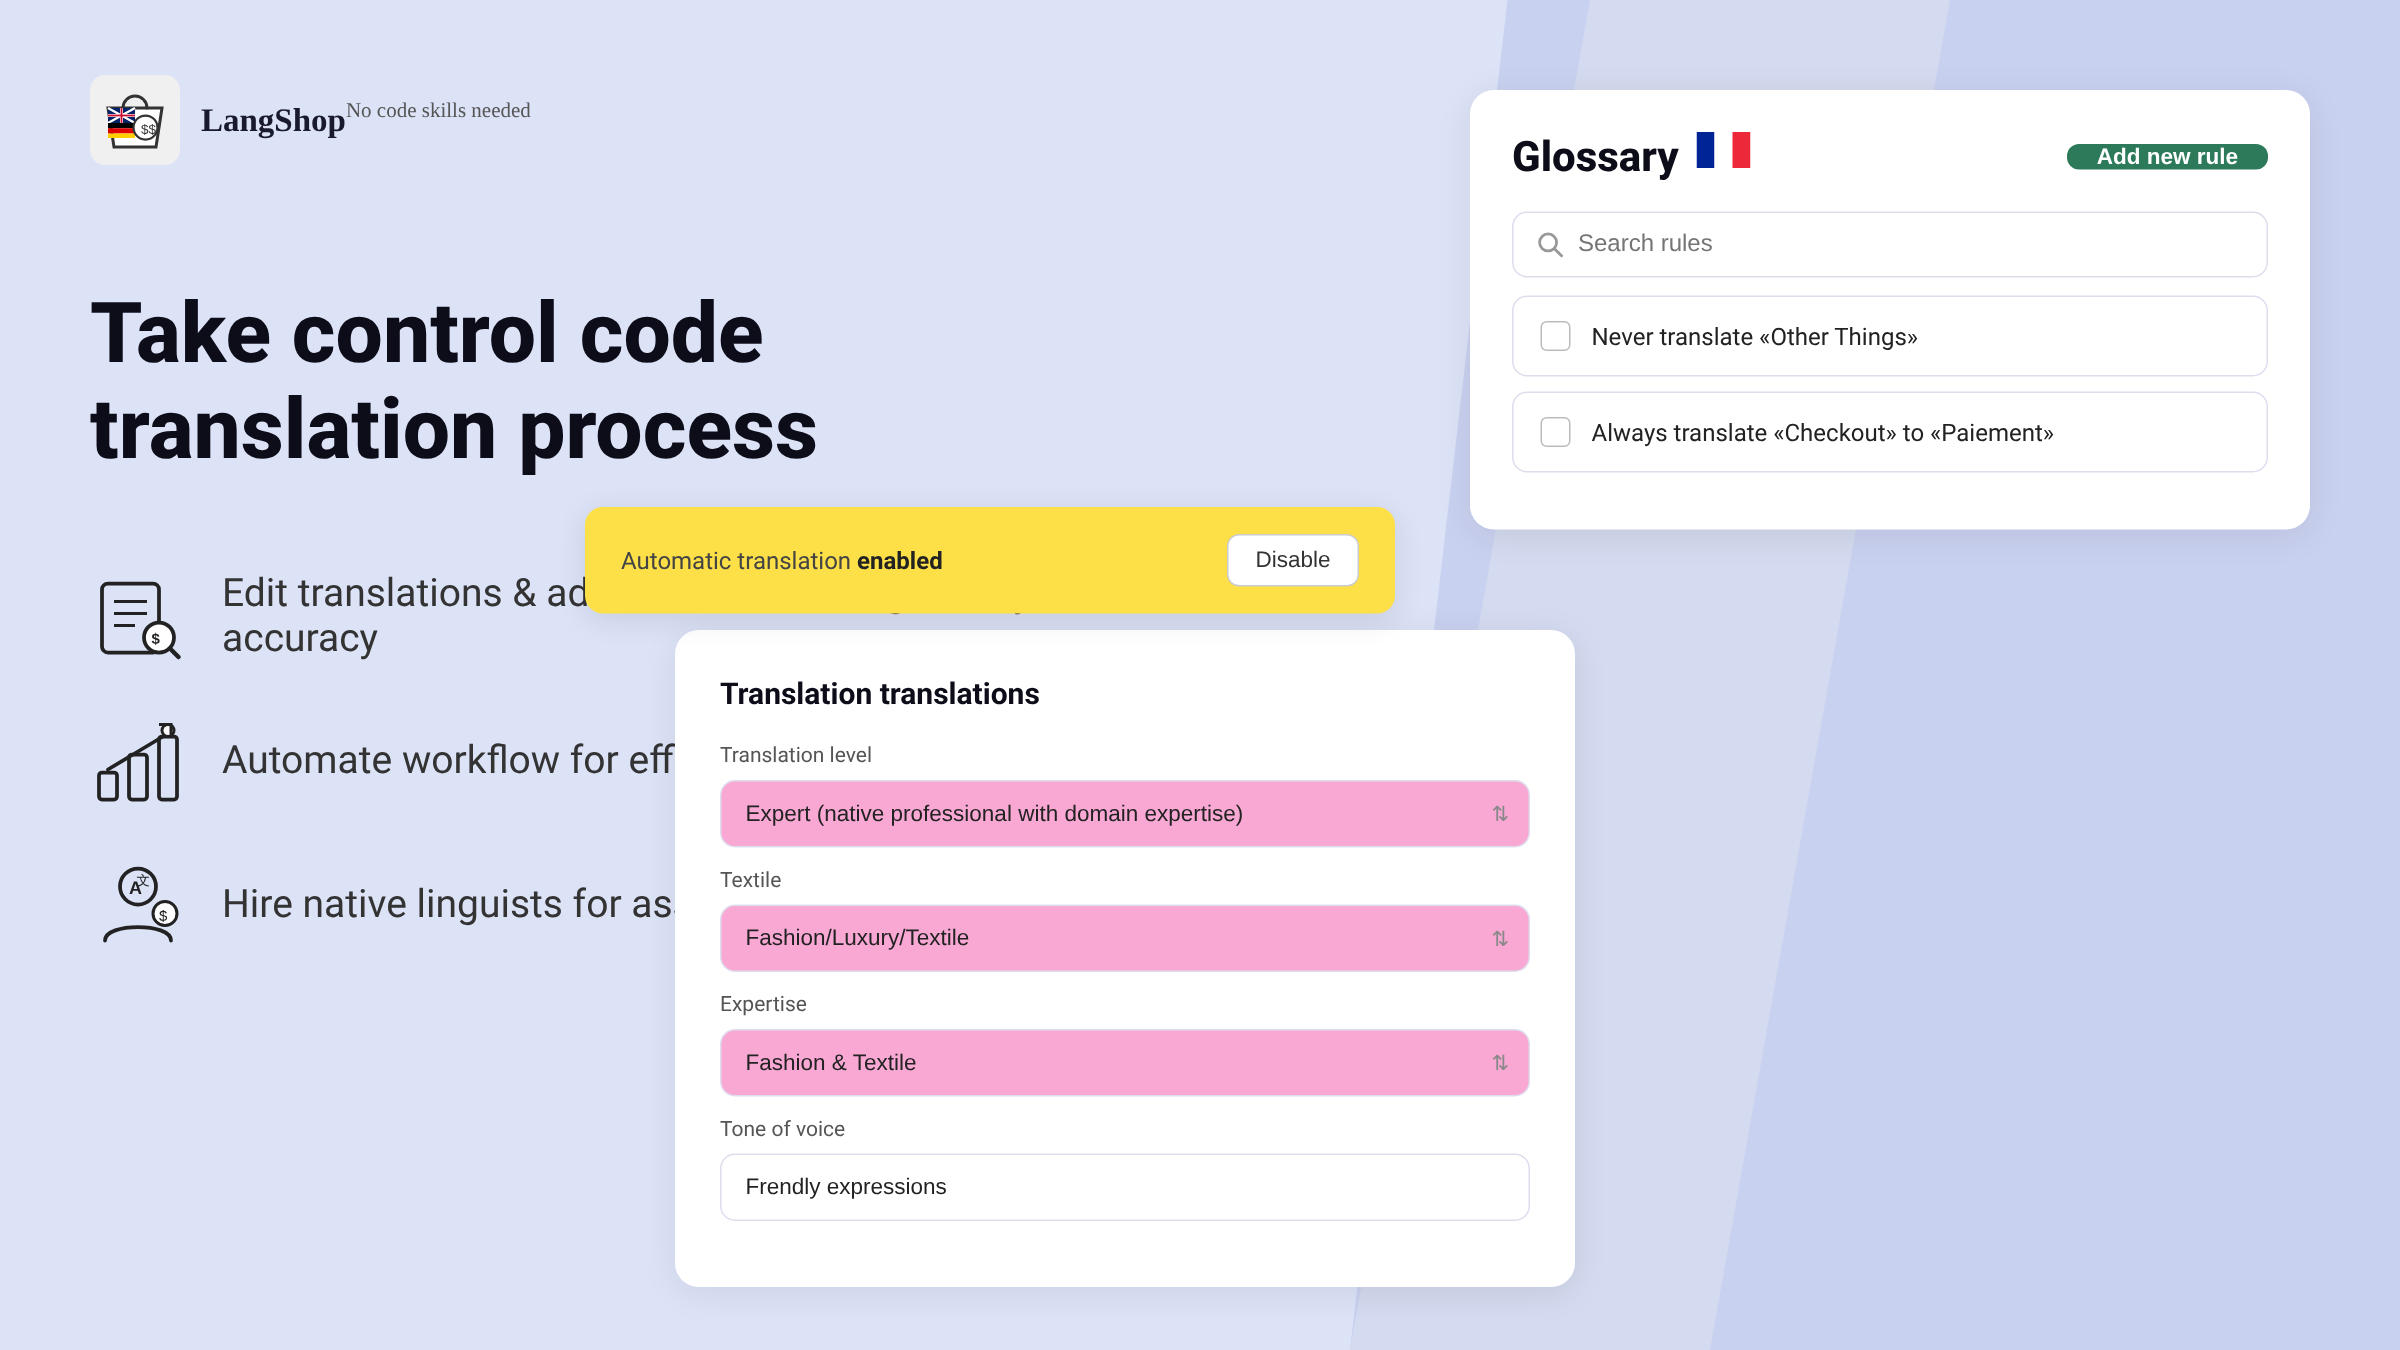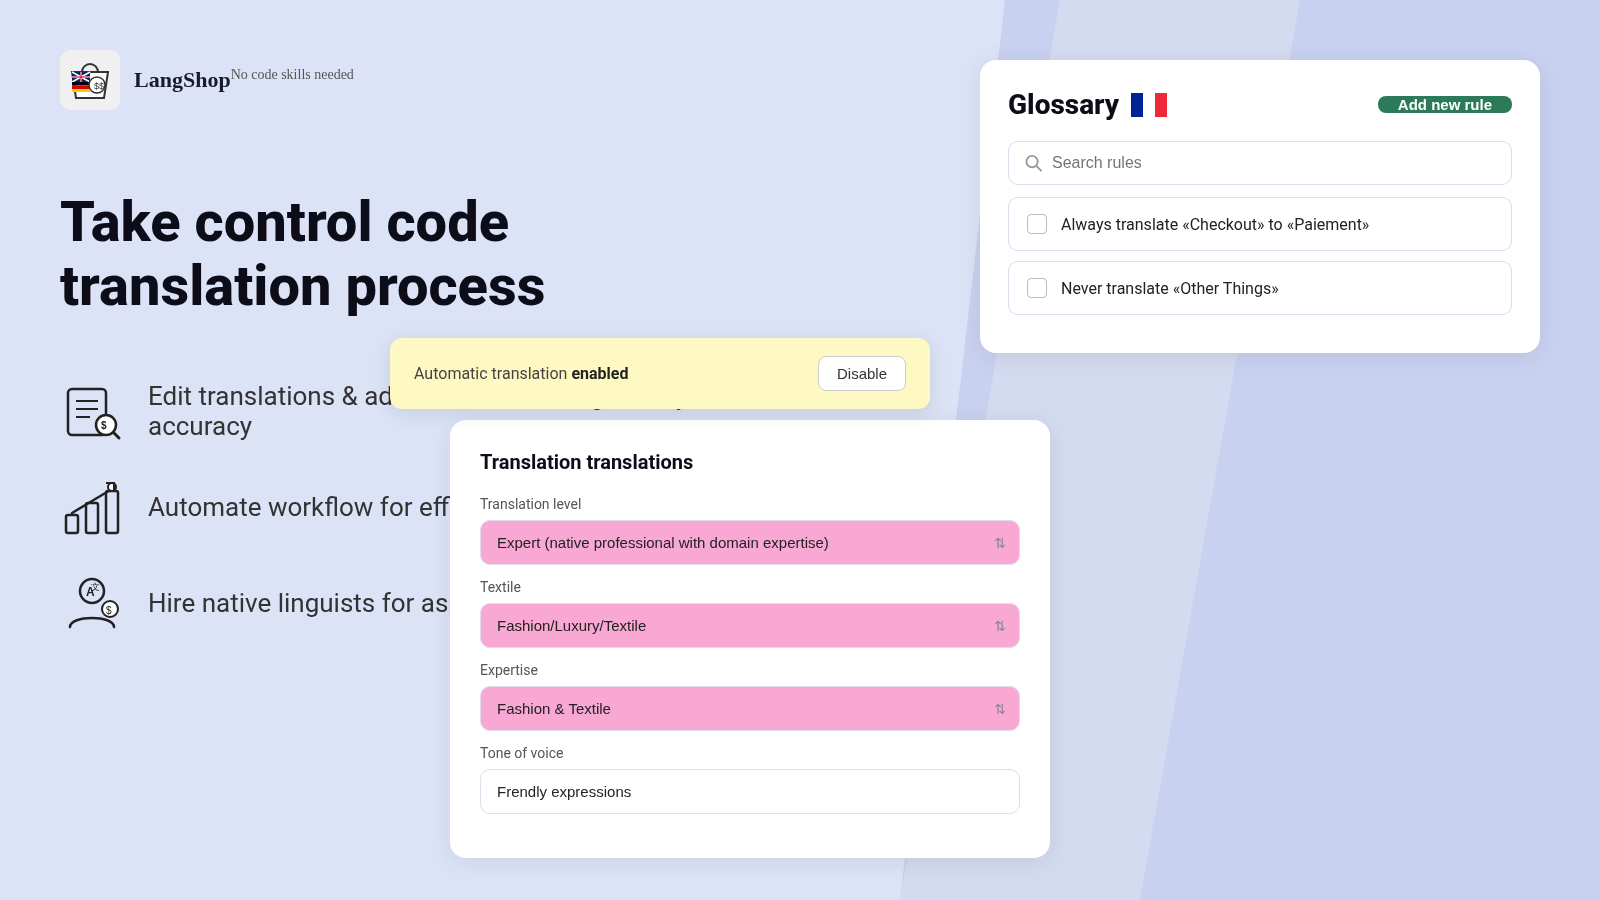--- a/index.html
+++ b/index.html
@@ -116,21 +116,20 @@
 
     .glossary-header {
       display: flex;
       align-items: center;
       justify-content: space-between;
       margin-bottom: 20px;
     }
 
     .glossary-title-area {
       display: flex;
-      align-items: center;
       gap: 12px;
     }
 
     .glossary-title {
       font-size: 28px;
       font-weight: 800;
       color: #0d0d1a;
     }
 
     .flag-icons {
@@ -191,21 +190,21 @@
       font-size: 16px;
       color: #222;
     }
 
     
     .auto-translation-bar {
       position: absolute;
       left: 390px;
       top: 338px;
       width: 540px;
-      background: #fef9c3;
+      background: #fde047;
       border-radius: 12px;
       padding: 18px 24px;
       box-shadow: 0 4px 20px rgba(0,0,0,0.1);
       display: flex;
       align-items: center;
       justify-content: space-between;
       z-index: 3;
     }
 
     .auto-translation-text {
@@ -409,26 +408,26 @@
   <div class="search-box">
     <svg width="18" height="18" viewBox="0 0 18 18" fill="none">
       <circle cx="7.5" cy="7.5" r="6" stroke="#999" stroke-width="2"></circle>
       <line x1="12" y1="12" x2="17" y2="17" stroke="#999" stroke-width="2" stroke-linecap="round"></line>
     </svg>
     <input type="text" placeholder="Search rules" style="">
   </div>
 
   <div class="rule-item">
     <div class="rule-checkbox"></div>
-    <span class="rule-text">Always translate «Checkout» to «Paiement»</span>
+    <span class="rule-text">Never translate «Other Things»</span>
   </div>
 
   <div class="rule-item">
     <div class="rule-checkbox"></div>
-    <span class="rule-text">Never translate «Other Things»</span>
+    <span class="rule-text">Always translate «Checkout» to «Paiement»</span>
   </div>
 </div>
 
 <div class="auto-translation-bar">
   <span class="auto-translation-text">
     <span>Automatic translation </span><strong>enabled</strong>
   </span>
   <button class="disable-btn">Disable</button>
 </div>
 

